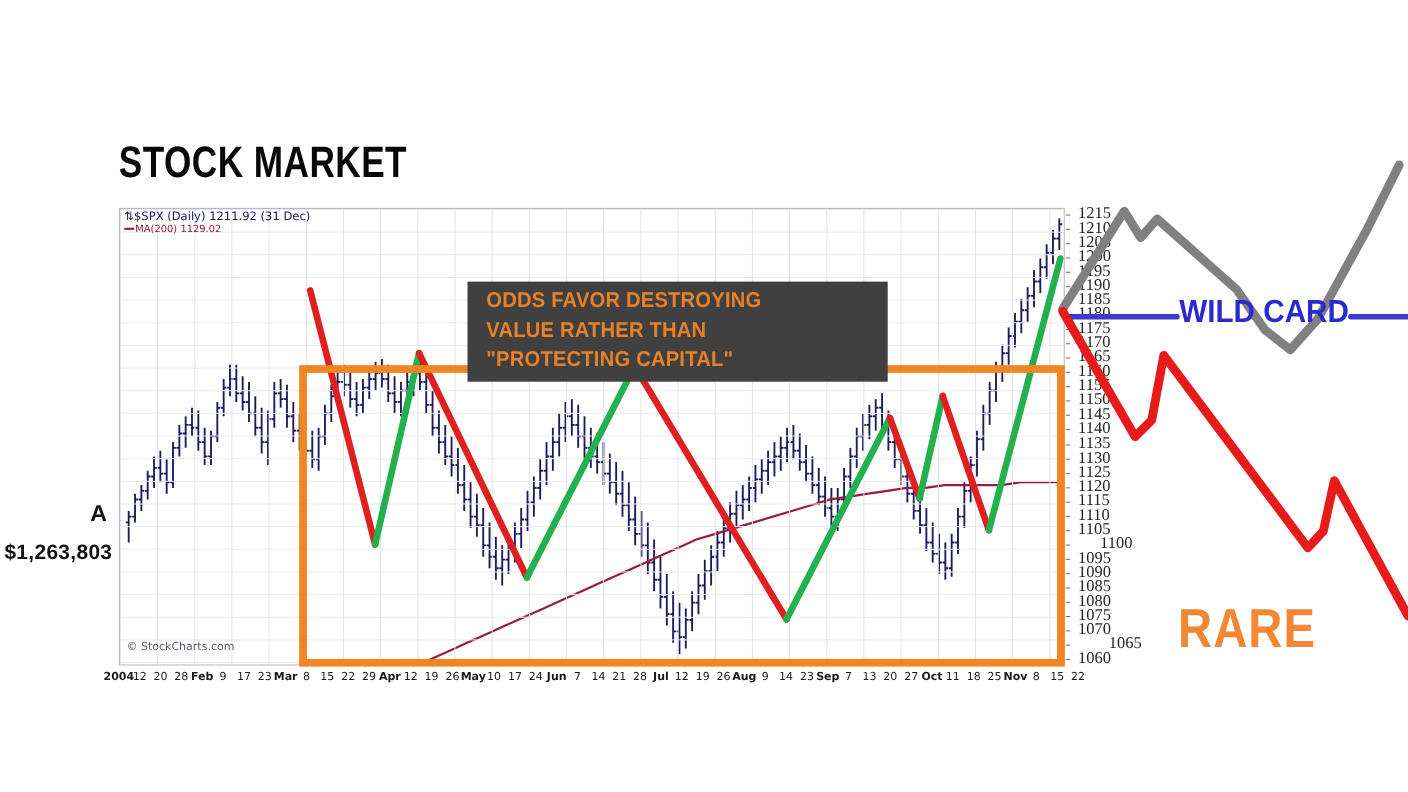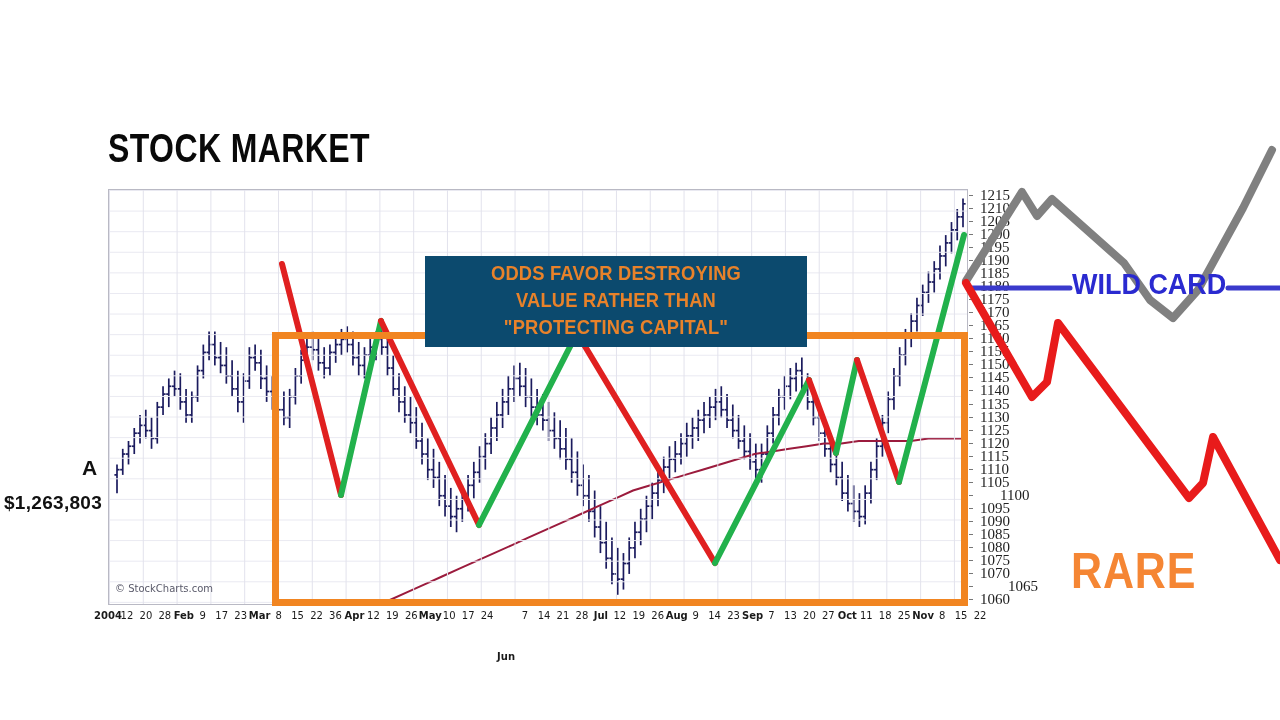--- a/index.html
+++ b/index.html
@@ -51,21 +51,21 @@
   #xaxis{position:absolute;left:95px;top:610px;width:900px;height:20px;}
   #xaxis .xt{position:absolute;top:0;font-size:10px;color:#1a1a1a;
      font-family:"DejaVu Sans",sans-serif;transform:translateX(-50%);white-space:nowrap;}
   #xaxis .xt.mon{font-weight:bold;}
 
   
   #obox{position:absolute;left:272px;top:332px;width:696px;height:274px;
         border:7px solid #f18521;box-sizing:border-box;background:transparent;z-index:5;}
   
   .callout{position:absolute;left:425px;top:256px;width:370px;z-index:7;
-     text-align:center;background:#0c4a6e;padding:4px 6px 6px 6px;}
+     text-align:left;background:#404040;padding:4px 6px 6px 6px;}
   .callout div{color:#e8822a;font-weight:bold;font-size:19.5px;line-height:27px;
      transform:scaleX(.94);transform-origin:center;letter-spacing:.2px;white-space:nowrap;}
 
   
   .wild{position:absolute;left:1072px;top:268px;z-index:9;
      font-weight:bold;font-size:29px;color:#2a2ad0;letter-spacing:0px;
      transform:scaleX(.93);transform-origin:left top;white-space:nowrap;}
   .rare{position:absolute;left:1071px;top:542px;z-index:9;
      font-weight:bold;font-size:50px;color:#f58634;letter-spacing:1px;
      transform:scaleX(.86);transform-origin:left top;white-space:nowrap;}
@@ -545,20 +545,24 @@
           <polyline points="370,335 468,143" stroke="#22b14c" stroke-width="6"></polyline>
           <polyline points="468,143 606,373" stroke="#e02020" stroke-width="6"></polyline>
           <polyline points="606,373 700,190" stroke="#22b14c" stroke-width="6"></polyline>
           <polyline points="700,190 727,263" stroke="#e02020" stroke-width="6"></polyline>
           <polyline points="727,263 748,170" stroke="#22b14c" stroke-width="6"></polyline>
           <polyline points="748,170 790,292" stroke="#e02020" stroke-width="6"></polyline>
           <polyline points="790,292 855,45" stroke="#22b14c" stroke-width="6"></polyline>
         </g>
       </svg>
 
+      <div class="chart-legend">
+        <div><span class="lglyph">⇅</span><span>$SPX (Daily) 1211.92 (31 Dec)</span></div>
+        <div class="l2"><span class="madash"></span><span>MA(200) 1129.02</span></div>
+      </div>
 
       <div class="watermark">© StockCharts.com</div>
     </div>
   </div>
 
   <div id="yaxis">
       <div class="t" style="top: 6px;">1215</div>
       <div class="tick" style="top: 6px;"></div>
       <div class="t" style="top: 19.0323px;">1210</div>
       <div class="tick" style="top: 19.0323px;"></div>
@@ -630,30 +634,30 @@
       <div class="xt" style="left: 50.913px;">20</div>
       <div class="xt" style="left: 69.8696px;">28</div>
       <div class="xt mon" style="left: 88.8261px;">Feb</div>
       <div class="xt" style="left: 107.783px;">9</div>
       <div class="xt" style="left: 126.739px;">17</div>
       <div class="xt" style="left: 145.696px;">23</div>
       <div class="xt mon" style="left: 164.652px;">Mar</div>
       <div class="xt" style="left: 183.609px;">8</div>
       <div class="xt" style="left: 202.565px;">15</div>
       <div class="xt" style="left: 221.522px;">22</div>
-      <div class="xt" style="left: 240.478px;">36</div>
+      <div class="xt" style="left: 240.478px;">29</div>
       <div class="xt mon" style="left: 259.435px;">Apr</div>
       <div class="xt" style="left: 278.391px;">12</div>
       <div class="xt" style="left: 297.348px;">19</div>
       <div class="xt" style="left: 316.304px;">26</div>
       <div class="xt mon" style="left: 335.261px;">May</div>
       <div class="xt" style="left: 354.217px;">10</div>
       <div class="xt" style="left: 373.174px;">17</div>
       <div class="xt" style="left: 392.13px;">24</div>
-      <div class="xt mon" style="left: 411.087px; margin-top: 41px;">Jun</div>
+      <div class="xt mon" style="left: 411.087px;">Jun</div>
       <div class="xt" style="left: 430.043px;">7</div>
       <div class="xt" style="left: 449px;">14</div>
       <div class="xt" style="left: 467.957px;">21</div>
       <div class="xt" style="left: 486.913px;">28</div>
       <div class="xt mon" style="left: 505.87px;">Jul</div>
       <div class="xt" style="left: 524.826px;">12</div>
       <div class="xt" style="left: 543.783px;">19</div>
       <div class="xt" style="left: 562.739px;">26</div>
       <div class="xt mon" style="left: 581.696px;">Aug</div>
       <div class="xt" style="left: 600.652px;">9</div>

